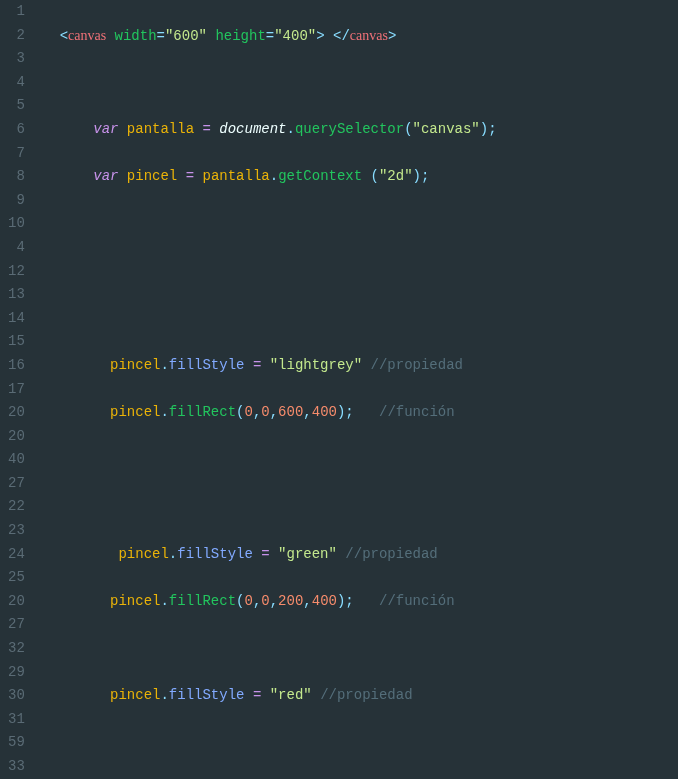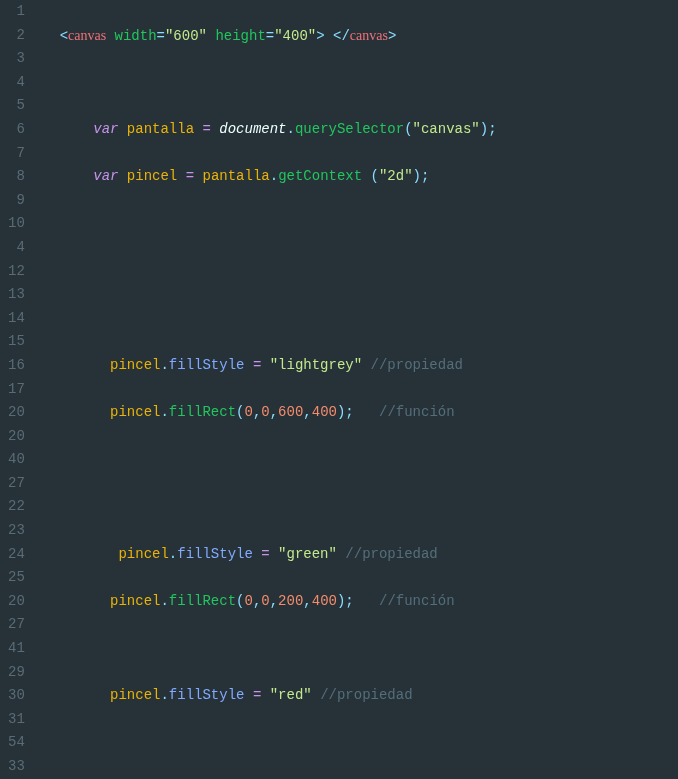--- a/index.html
+++ b/index.html
@@ -83,25 +83,25 @@
     <span class="gutter-line">20</span>
     <span class="gutter-line">20</span>
     <span class="gutter-line">40</span>
     <span class="gutter-line">27</span>
     <span class="gutter-line">22</span>
     <span class="gutter-line">23</span>
     <span class="gutter-line">24</span>
     <span class="gutter-line">25</span>
     <span class="gutter-line">20</span>
     <span class="gutter-line">27</span>
-    <span class="gutter-line">41</span>
+    <span class="gutter-line">32</span>
     <span class="gutter-line">29</span>
     <span class="gutter-line">30</span>
     <span class="gutter-line">31</span>
-    <span class="gutter-line">54</span>
+    <span class="gutter-line">59</span>
     <span class="gutter-line">33</span>
   </div>
   <div class="code">
 <span class="code-line"><span>  </span><span class="punct">&lt;</span><span class="tag">canvas</span> <span class="attr">width</span><span class="punct">=</span><span class="string">"600"</span> <span class="attr">height</span><span class="punct">=</span><span class="string">"400"</span><span class="punct">&gt;</span> <span class="punct">&lt;/</span><span class="tag">canvas</span><span class="punct">&gt;</span></span>
 <span class="code-line"></span>
 <span class="code-line"><span>      </span><span class="kw">var</span> <span class="var">pantalla</span><span class="op"> = </span><span class="obj">document</span><span class="punct">.</span><span class="method">querySelector</span><span class="punct">(</span><span class="string">"canvas"</span><span class="punct">)</span><span class="punct">;</span></span>
 <span class="code-line"><span>      </span><span class="kw">var</span> <span class="var">pincel</span><span class="op"> = </span><span class="var">pantalla</span><span class="punct">.</span><span class="method">getContext</span><span> </span><span class="punct">(</span><span class="string">"2d"</span><span class="punct">)</span><span class="punct">;</span></span>
 <span class="code-line"></span>
 <span class="code-line"></span>
 <span class="code-line"></span>

